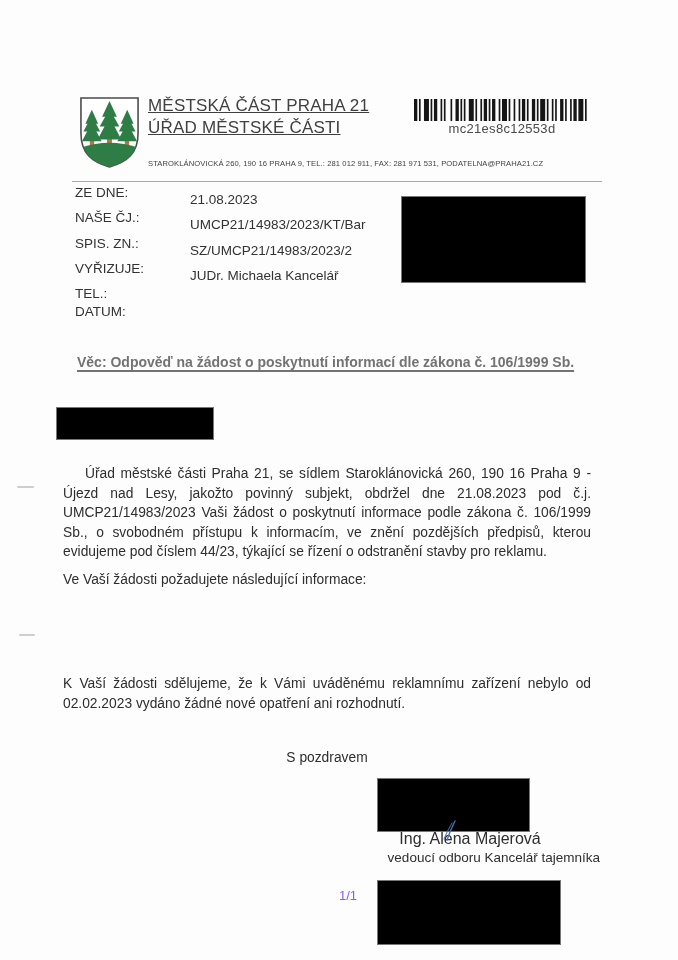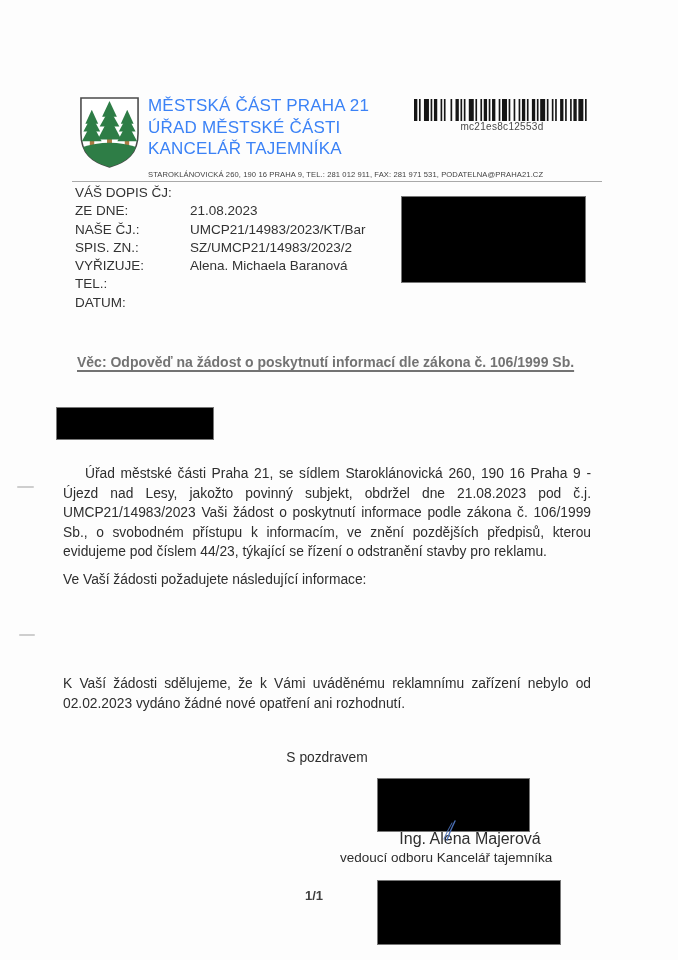--- a/index.html
+++ b/index.html
@@ -4,52 +4,52 @@
 <style>
   html,body{margin:0;padding:0;background:#fdfdfd;}
   .page{
     position:relative;width:678px;height:960px;background:#fdfdfd;
     font-family:"Liberation Sans","DejaVu Sans",sans-serif;color:#2e2e2e;
     overflow:hidden;
   }
   
   .logo{position:absolute;left:78px;top:96px;width:63px;height:73px;}
   .org-block{position:absolute;left:148px;top:95px;width:330px;}
-  .org-line{display:block;font-size:17px;line-height:21.5px;color:#3b82f6;letter-spacing:.2px;}
-  .address-line{position:absolute;left:148px;top:170px;width:420px;font-size:7.6px;color:#3f3f3f;letter-spacing:.1px;white-space:nowrap;}
+  .org-line{display:block;font-size:17px;line-height:21.5px;color:#404040;letter-spacing:.2px;text-decoration:underline;}
+  .address-line{position:absolute;left:148px;top:159px;width:420px;font-size:7.6px;color:#3f3f3f;letter-spacing:.1px;white-space:nowrap;}
   .barcode-wrap{position:absolute;left:414px;top:99px;width:176px;}
   .barcode-svg{display:block;width:176px;height:22px;}
-  .barcode-label{display:block;text-align:center;font-size:10px;color:#4a4a4a;margin-top:0px;letter-spacing:.3px;}
+  .barcode-label{display:block;text-align:center;font-size:13px;color:#4a4a4a;margin-top:0px;letter-spacing:.3px;}
   .header-rule{position:absolute;left:72px;top:181px;width:530px;height:0;border-top:1px solid #9a9a9a;opacity:.85;}
   
   .meta{position:absolute;left:75px;top:184px;width:330px;font-size:13.5px;color:#333;}
   .meta-row{display:flex;line-height:18.3px;}
   .meta-label{width:115px;flex:0 0 115px;}
-  .meta-value{flex:1;}
+  .meta-value{flex:1;margin-top:7px;}
   
   .redact{position:absolute;background:#000;border:1px solid #777;box-sizing:border-box;}
   
   .subject{
     position:absolute;left:77px;top:354px;width:520px;
     font-size:14px;font-weight:bold;color:#737373;
     text-decoration:underline;text-underline-offset:3px;text-decoration-thickness:1.5px;
   }
   
   .para{position:absolute;left:63px;width:528px;font-size:13.8px;line-height:19.6px;color:#2e2e2e;text-align:justify;}
   .para.p1{top:464px;text-indent:22px;}
   .para.p2{top:570px;text-align:left;}
   .para.p3{top:596px;font-style:italic;}
   .para.p4{top:674px;}
   .para.closing{top:748px;text-align:center;}
   
   .sig-name{position:absolute;left:360px;top:830px;width:220px;text-align:center;font-size:16px;color:#2e2e2e;}
-  .sig-title{position:absolute;left:340px;top:850px;width:260px;text-align:left;font-size:13.5px;color:#2e2e2e;}
+  .sig-title{position:absolute;left:340px;top:850px;width:260px;text-align:right;font-size:13.5px;color:#2e2e2e;}
   .pen-stroke{position:absolute;left:443px;top:820px;width:14px;height:22px;}
   
-  .page-number{position:absolute;left:305px;top:888px;width:52px;text-align:left;font-size:13px;color:#404040;font-weight:bold;}
+  .page-number{position:absolute;left:305px;top:888px;width:52px;text-align:right;font-size:13px;color:#8b5cf6;}
   
   .fold-mark{position:absolute;height:2px;background:#bdbdbd;opacity:.75;border-radius:1px;}
   .fold-1{left:17px;top:486px;width:17px;}
   .fold-2{left:19px;top:634px;width:16px;}
 </style>
 </head>
 <body>
 
 <div class="page">
 
@@ -84,21 +84,20 @@
         <polygon points="50,14 43.5,28 56.5,28"></polygon>
         <polygon points="50,20 41.5,36 58.5,36"></polygon>
         <polygon points="50,27 40,46 60,46"></polygon>
       </g>
     </g>
   </svg>
 
   <div class="org-block">
     <span class="org-line">MĚSTSKÁ ČÁST PRAHA 21</span>
     <span class="org-line">ÚŘAD MĚSTSKÉ ČÁSTI</span>
-    <span class="org-line">KANCELÁŘ TAJEMNÍKA</span>
   </div>
   <div class="address-line">STAROKLÁNOVICKÁ 260, 190 16  PRAHA 9, TEL.: 281 012 911, FAX: 281 971 531, PODATELNA@PRAHA21.CZ</div>
 
   <div class="barcode-wrap">
     <svg id="barcode-svg" class="barcode-svg" viewBox="0 0 176 22" preserveAspectRatio="none">
         <rect x="0" y="0" width="3.3207547169811322" height="22" fill="#161616"></rect>
         <rect x="4.981132075471699" y="0" width="1.6603773584905661" height="22" fill="#161616"></rect>
         <rect x="9.962264150943398" y="0" width="4.981132075471699" height="22" fill="#161616"></rect>
         <rect x="16.60377358490566" y="0" width="1.6603773584905661" height="22" fill="#161616"></rect>
         <rect x="19.924528301886795" y="0" width="3.3207547169811322" height="22" fill="#161616"></rect>
@@ -134,38 +133,34 @@
         <rect x="164.37735849056605" y="0" width="4.981132075471699" height="22" fill="#161616"></rect>
         <rect x="171.0188679245283" y="0" width="1.6603773584905661" height="22" fill="#161616"></rect>
       </svg>
     <span class="barcode-label">mc21es8c12553d</span>
   </div>
 
   <div class="header-rule"></div>
 
   <div class="meta">
     <div class="meta-row">
-      <span class="meta-label">VÁŠ DOPIS ČJ:</span>
-      <span class="meta-value"></span>
-    </div>
-    <div class="meta-row">
       <span class="meta-label">ZE DNE:</span>
       <span class="meta-value">21.08.2023</span>
     </div>
     <div class="meta-row">
       <span class="meta-label">NAŠE ČJ.:</span>
       <span class="meta-value">UMCP21/14983/2023/KT/Bar</span>
     </div>
     <div class="meta-row">
       <span class="meta-label">SPIS. ZN.:</span>
       <span class="meta-value">SZ/UMCP21/14983/2023/2</span>
     </div>
     <div class="meta-row">
       <span class="meta-label">VYŘIZUJE:</span>
-      <span class="meta-value">Alena. Michaela Baranová</span>
+      <span class="meta-value">JUDr. Michaela Kancelář</span>
     </div>
     <div class="meta-row">
       <span class="meta-label">TEL.:</span>
       <span class="meta-value"></span>
     </div>
     <div class="meta-row">
       <span class="meta-label">DATUM:</span>
     </div>
   </div>
 

